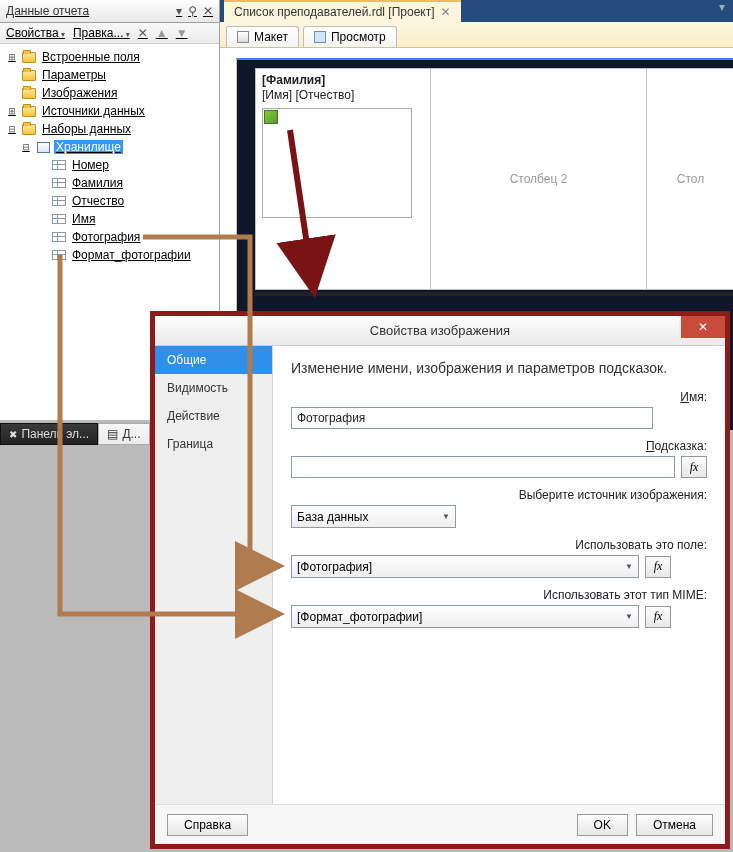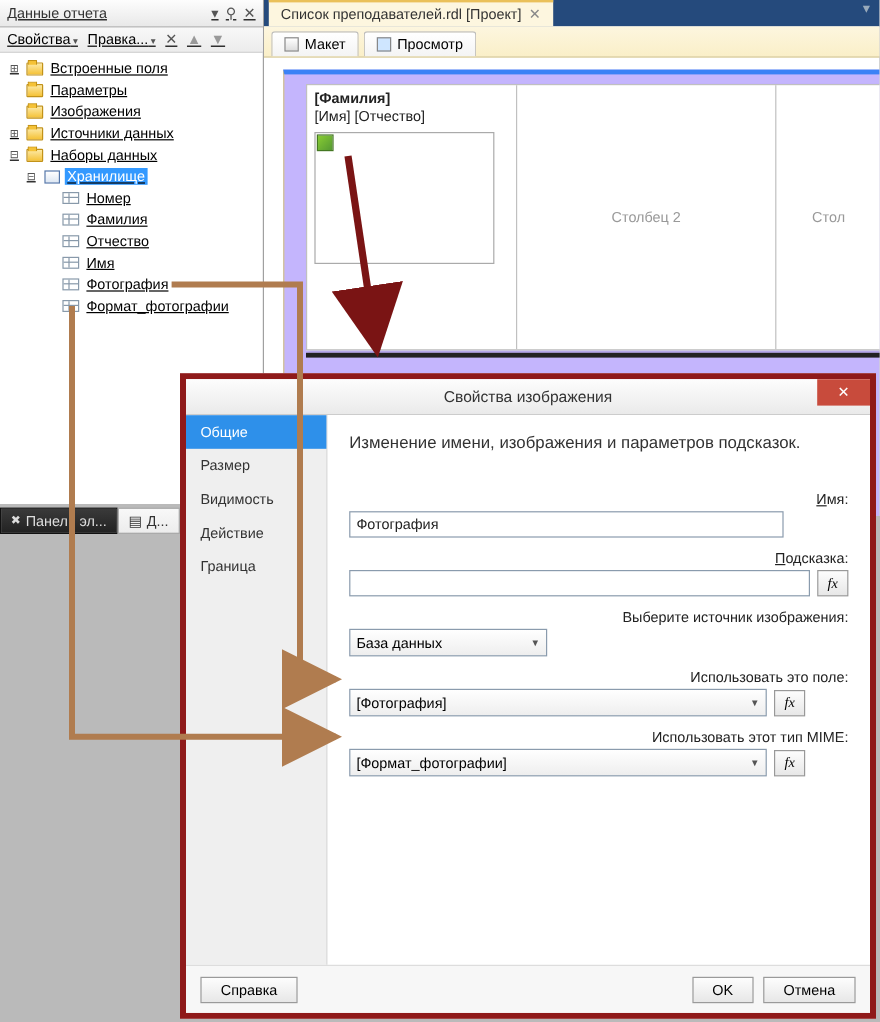--- a/index.html
+++ b/index.html
@@ -46,21 +46,21 @@
   .doc-tab { background: #fdf6df; color: #333; padding: 3px 10px; display: flex; align-items: center; gap: 6px; border-top: 2px solid #eac05a; }
   .doc-close { color: #888; cursor: pointer; }
   .strip-pin { margin-left: auto; margin-right: 8px; color: #9ab; }
   
   .view-tabs { background: linear-gradient(#fdf6df, #faefc8); border-bottom: 1px solid #d4c38a; padding: 4px 6px 0 6px; display: flex; gap: 4px; }
   .view-tab { background: linear-gradient(#fff, #f4f4f4); border: 1px solid #bcbcbc; border-bottom: none; padding: 3px 10px; display: flex; align-items: center; gap: 5px; border-radius: 3px 3px 0 0; }
   .vticon { width: 12px; height: 12px; display: inline-block; }
   .vticon.layout { border: 1px solid #888; background: linear-gradient(#fff, #ddd); }
   .vticon.preview { border: 1px solid #888; background: #cfe6ff; }
   
-  .canvas { position: absolute; left: 16px; top: 58px; right: 0; bottom: 0; background: #c4b5fd; border-left: 1px solid #d4c38a; border-top: 4px solid #3b82f6; }
+  .canvas { position: absolute; left: 16px; top: 58px; right: 0; bottom: 0; background: #0f172a; border-left: 1px solid #d4c38a; border-top: 2px solid #3b82f6; }
   .report-surface { position: absolute; left: 18px; top: 8px; width: 480px; height: 222px; background: #fff; border: 1px solid #c0c0c0; box-shadow: 2px 2px 3px rgba(0,0,0,0.1); display: flex; }
   .rs-cell { border-right: 1px solid #c0c0c0; }
   .cell-1 { width: 175px; padding: 4px 6px; }
   .cell-1 .hdr { font-weight: bold; color: #222; }
   .cell-1 .sub { color: #222; margin-top: 1px; }
   .img-box { margin-top: 6px; width: 150px; height: 110px; border: 1px solid #aaa; position: relative; }
   .img-box::before { content: ""; position: absolute; top: 1px; left: 1px; width: 12px; height: 12px; background: linear-gradient(135deg,#8c3,#593); border: 1px solid #472; }
   .cell-2 { width: 216px; display: flex; align-items: center; justify-content: center; color: #999; }
   .cell-3 { flex: 1; display: flex; align-items: center; justify-content: center; color: #999; }
   .canvas-bottom-bar { position: absolute; left: 18px; top: 232px; width: 480px; height: 4px; background: #222; }
@@ -68,21 +68,21 @@
   
   .dialog-shadow { position: absolute; left: 150px; top: 311px; width: 580px; height: 538px; border: 5px solid #8f1a1a; background: #fff; }
   .dlg-titlebar { background: linear-gradient(#fdfdfd, #eaeaea); height: 30px; display: flex; align-items: center; justify-content: center; border-bottom: 1px solid #ccc; position: relative; }
   .dlg-title { color: #333; font-size: 13px; }
   .dlg-close { position: absolute; right: 0; top: 0; width: 44px; height: 22px; background: #c84b3c; color: #fff; display: flex; align-items: center; justify-content: center; font-size: 12px; }
   .dlg-body { position: absolute; top: 30px; left: 0; right: 0; bottom: 40px; display: flex; background: #fff; }
   .dlg-nav { width: 118px; background: #efefef; border-right: 1px solid #d4d4d4; }
   .nav-item { padding: 7px 12px; color: #333; }
   .nav-item.active { background: #2e90ea; color: #fff; }
   .dlg-content { flex: 1; padding: 14px 18px; background: #fff; }
-  .dlg-heading { font-size: 14px; color: #333; margin-bottom: 33px; }
+  .dlg-heading { font-size: 14px; color: #333; margin-bottom: 14px; }
   .form-label { color: #222; margin-top: 10px; text-align: right; }
   .form-label u { text-decoration: underline; }
   .input-row { display: flex; gap: 6px; margin-top: 3px; align-items: center; }
   .text-input { border: 1px solid #8a9bad; height: 22px; padding: 2px 5px; font-size: 12px; color: #222; }
   .text-input.full { flex: 1; }
   .text-input.mid { width: 362px; }
   .fx-btn { width: 26px; height: 22px; border: 1px solid #999; background: linear-gradient(#fdfdfd, #e7e7e7); font-style: italic; font-family: serif; font-size: 12px; display: flex; align-items: center; justify-content: center; }
   .select { border: 1px solid #8a9bad; height: 23px; padding: 2px 5px; background: linear-gradient(#fff, #eee); display: flex; align-items: center; justify-content: space-between; }
   .select .caret { font-size: 8px; color: #555; }
   .select.mid { width: 165px; }
@@ -253,21 +253,20 @@
 </div>
 
 <div class="dialog-shadow">
   <div class="dlg-titlebar">
     <span class="dlg-title">Свойства изображения</span>
     <div class="dlg-close">✕</div>
   </div>
   <div class="dlg-body">
     <div class="dlg-nav">
       <div class="nav-item active">Общие</div>
-      <div class="nav-item">Размер</div>
       <div class="nav-item">Видимость</div>
       <div class="nav-item">Действие</div>
       <div class="nav-item">Граница</div>
     </div>
     <div class="dlg-content">
       <div class="dlg-heading">Изменение имени, изображения и параметров подсказок.</div>
 
       <div class="form-label"><u>И</u>мя:</div>
       <div class="input-row">
         <input class="text-input mid" value="Фотография" style="">

